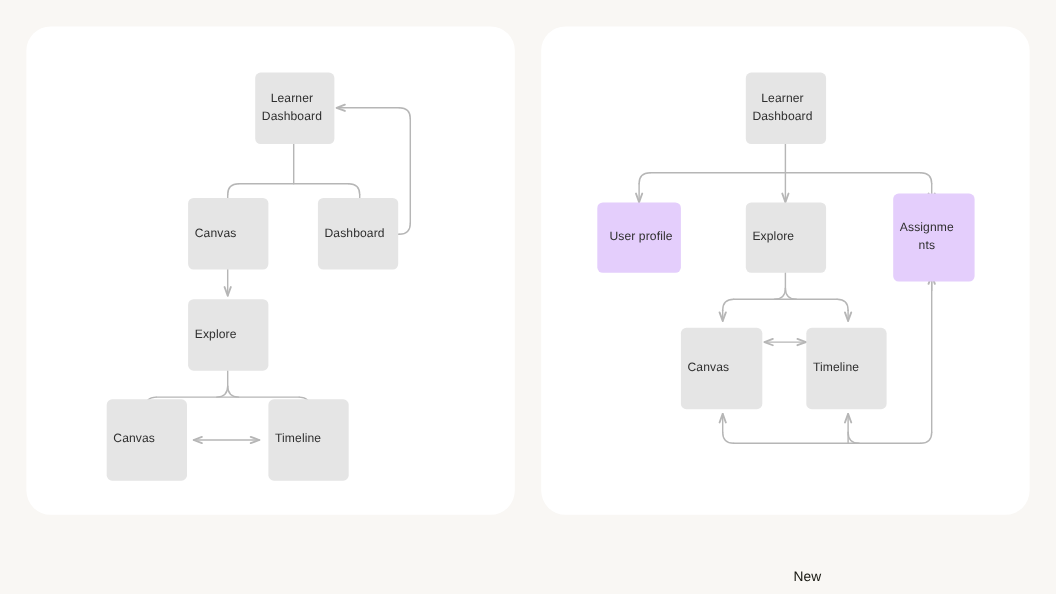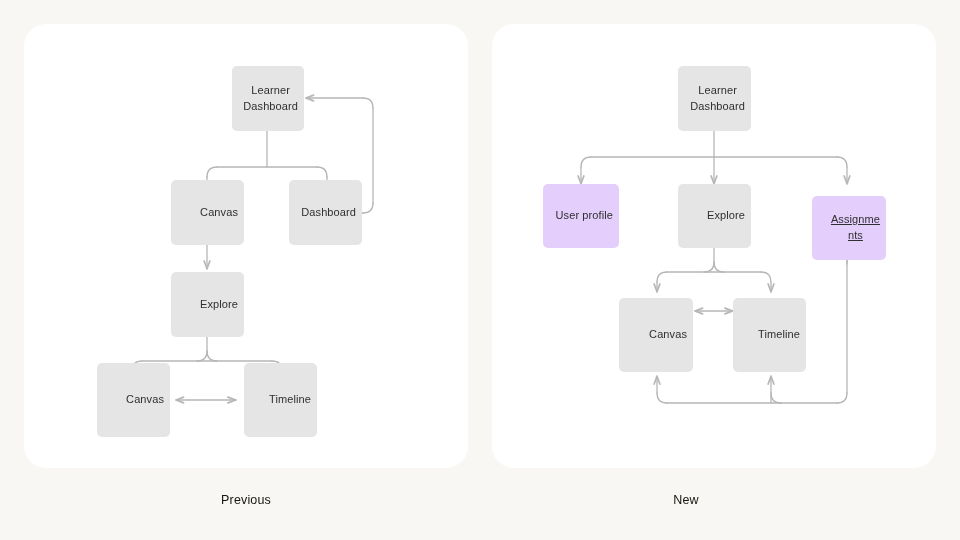--- a/index.html
+++ b/index.html
@@ -33,21 +33,21 @@
   }
   .card-left  { left: 24px;  width: 444px; }
   .card-right { left: 492px; width: 444px; }
 
   
   .node {
     position: absolute;
     border-radius: 5px;
     display: flex;
     align-items: center;
-    justify-content: flex-end;
+    justify-content: flex-start;
     text-align: center;
     font-size: 11px;
     line-height: 1.45;
     color: #2F2F2F;
     letter-spacing: 0.1px;
     padding: 2px 6px;
     z-index: 2;
     background: #E5E5E5;
   }
   .node.grey   { background: #E5E5E5; }
@@ -73,21 +73,21 @@
   
   .caption {
     position: absolute;
     top: 493px;
     font-size: 12.5px;
     color: #16160F;
     text-align: center;
     letter-spacing: 0.15px;
   }
   .caption-left  { left: 24px;  width: 444px; }
-  .caption-right { left: 464px; width: 444px; }
+  .caption-right { left: 512px; width: 444px; margin-top: 24px; }
 </style>
 </head>
 <body>
 
 <div class="stage">
 
   <div class="card card-left">
 
     <svg class="wires" viewBox="0 0 444 444" width="444" height="444">
       <defs>
@@ -200,30 +200,29 @@
     </div>
 
     <div class="node purple" style="left:51px; top:160px; width:76px; height:64px;padding-left:11px;">
       <span class="node-label">User profile</span>
     </div>
 
     <div class="node grey" style="left:186px; top:160px; width:73px; height:64px;">
       <span class="node-label">Explore</span>
     </div>
 
-    <div class="node purple" style="left:320px; top:172px; width:74px; height:64px;text-decoration:underline;">
+    <div class="node purple" style="left:320px; top:152px; width:74px; height:80px;">
       <span class="node-label">Assignme
 nts</span>
     </div>
 
     <div class="node grey" style="left:127px; top:274px; width:74px; height:74px;">
       <span class="node-label">Canvas</span>
     </div>
 
     <div class="node grey" style="left:241px; top:274px; width:73px; height:74px;">
       <span class="node-label">Timeline</span>
     </div>
   </div>
 
-  <div class="caption caption-left">Previous</div>
   <div class="caption caption-right">New</div>
 
 </div>
 
 </body></html>

